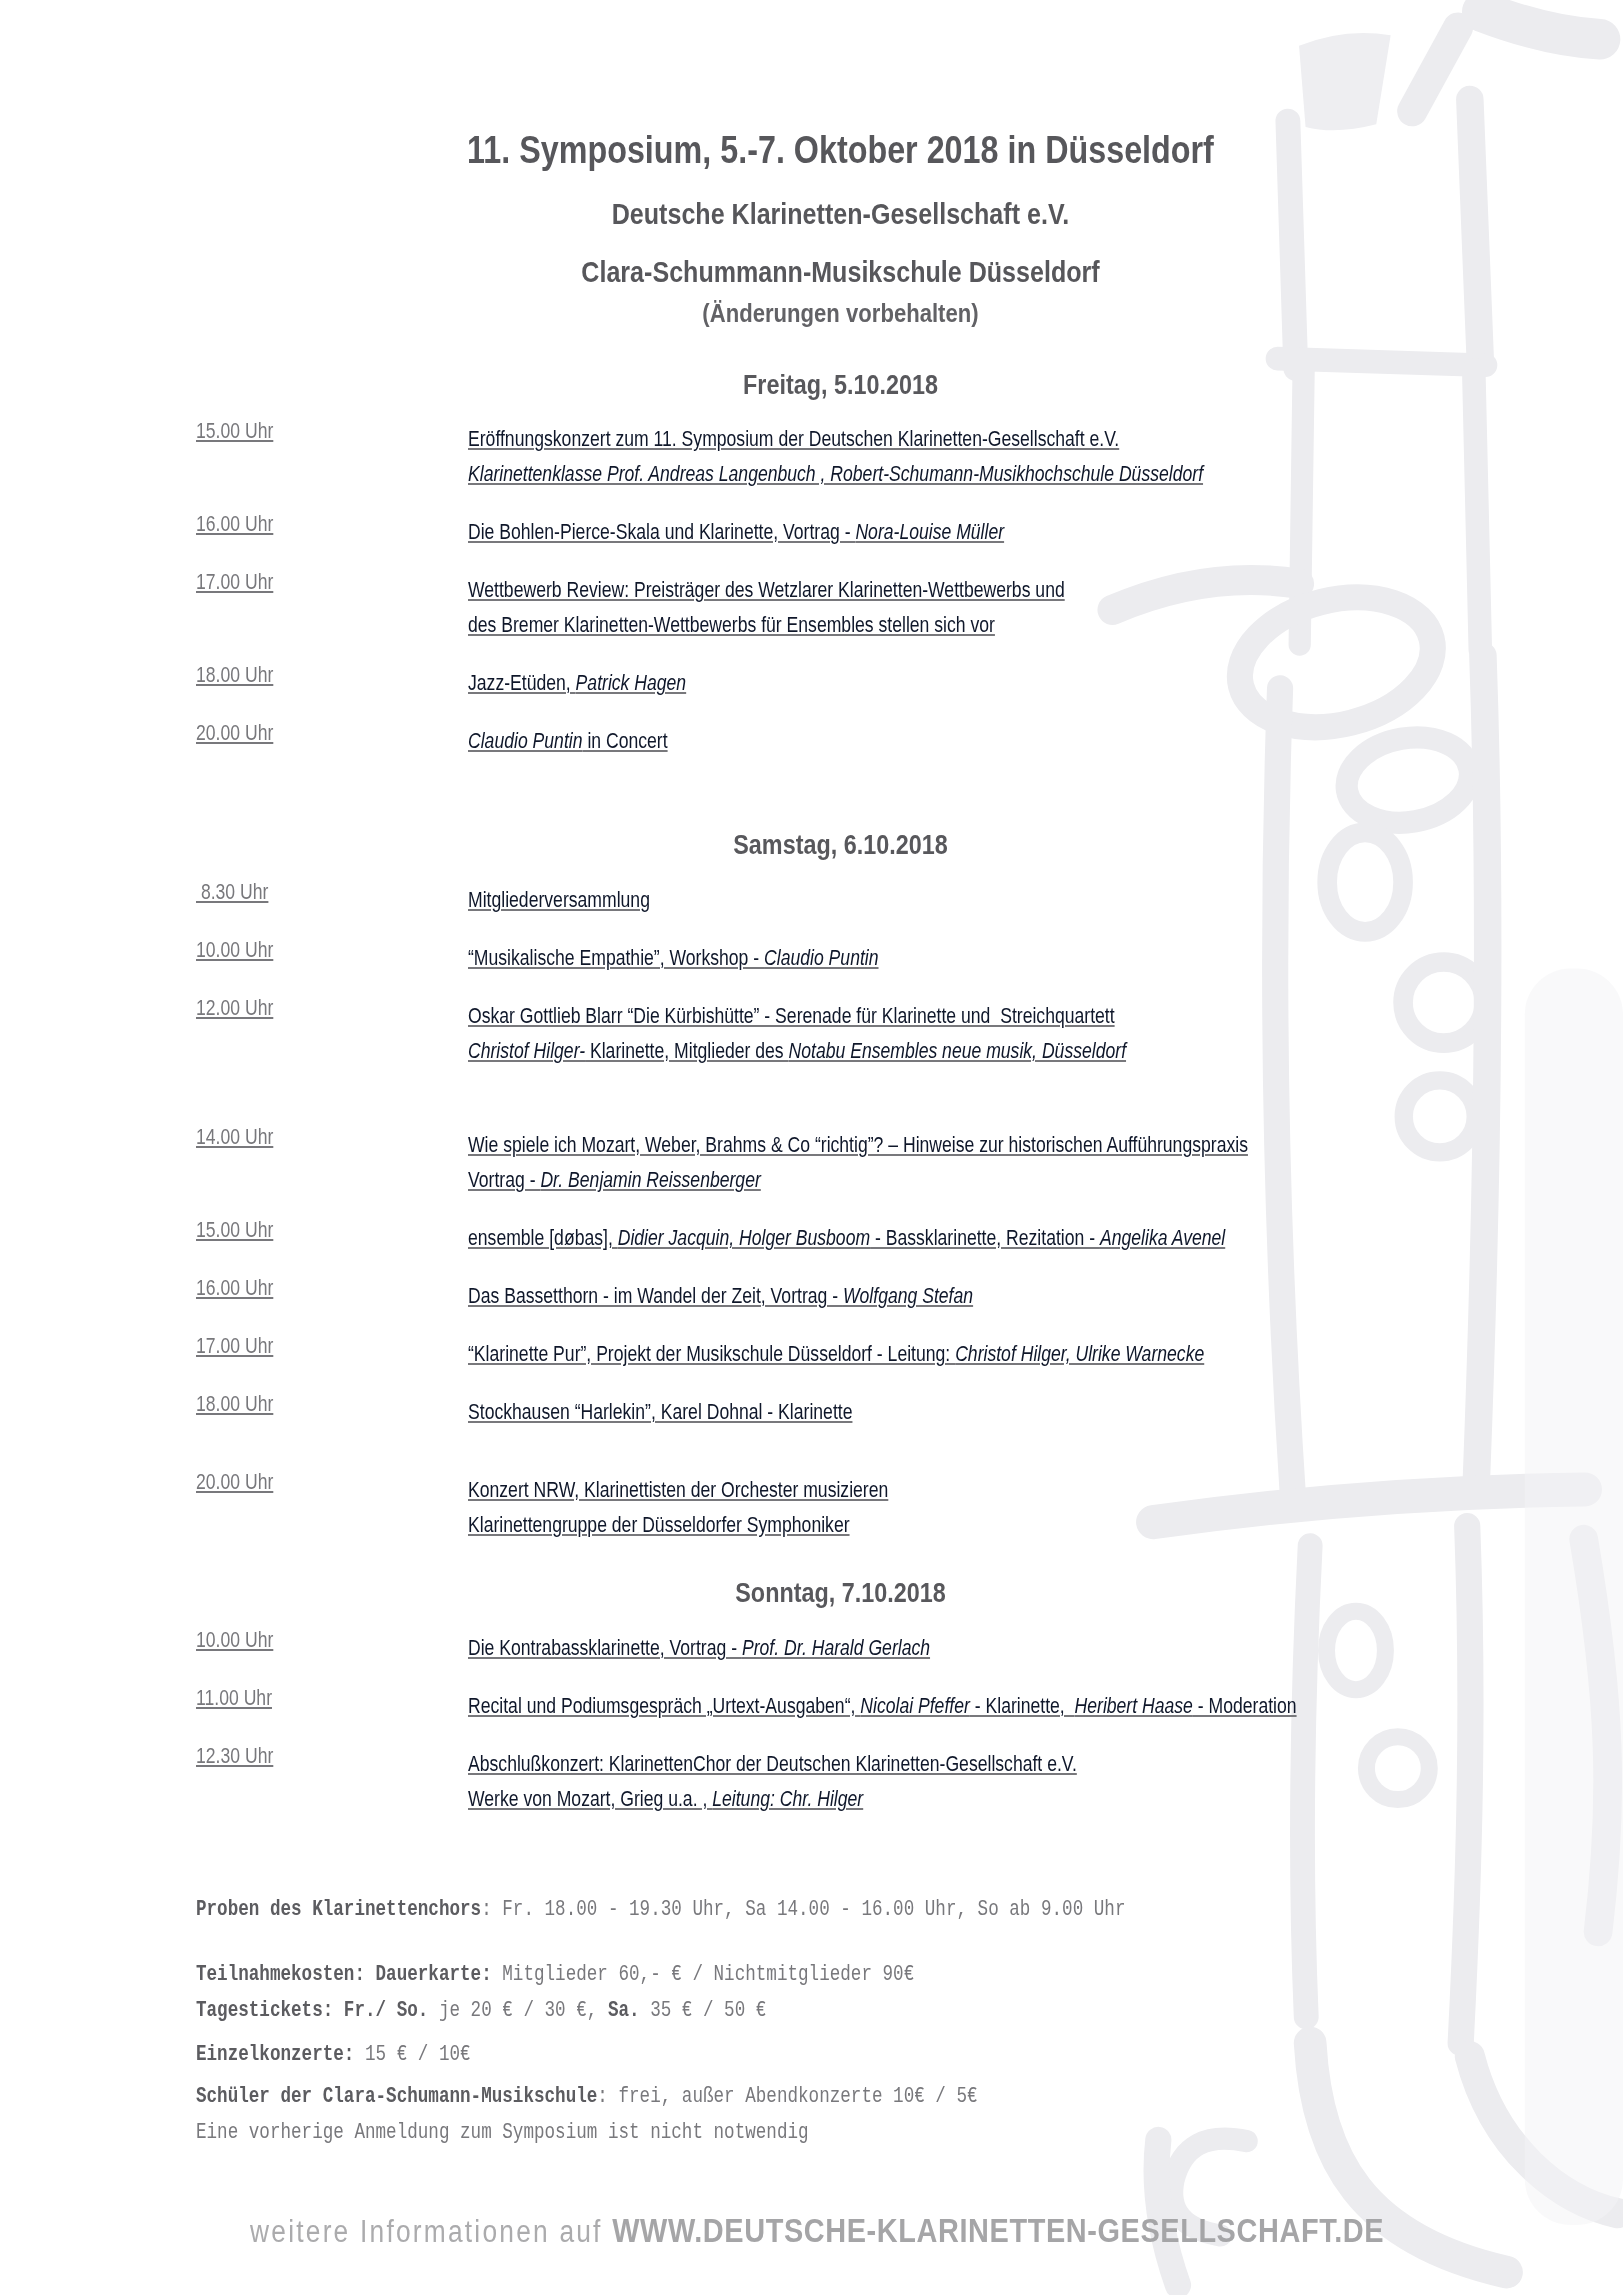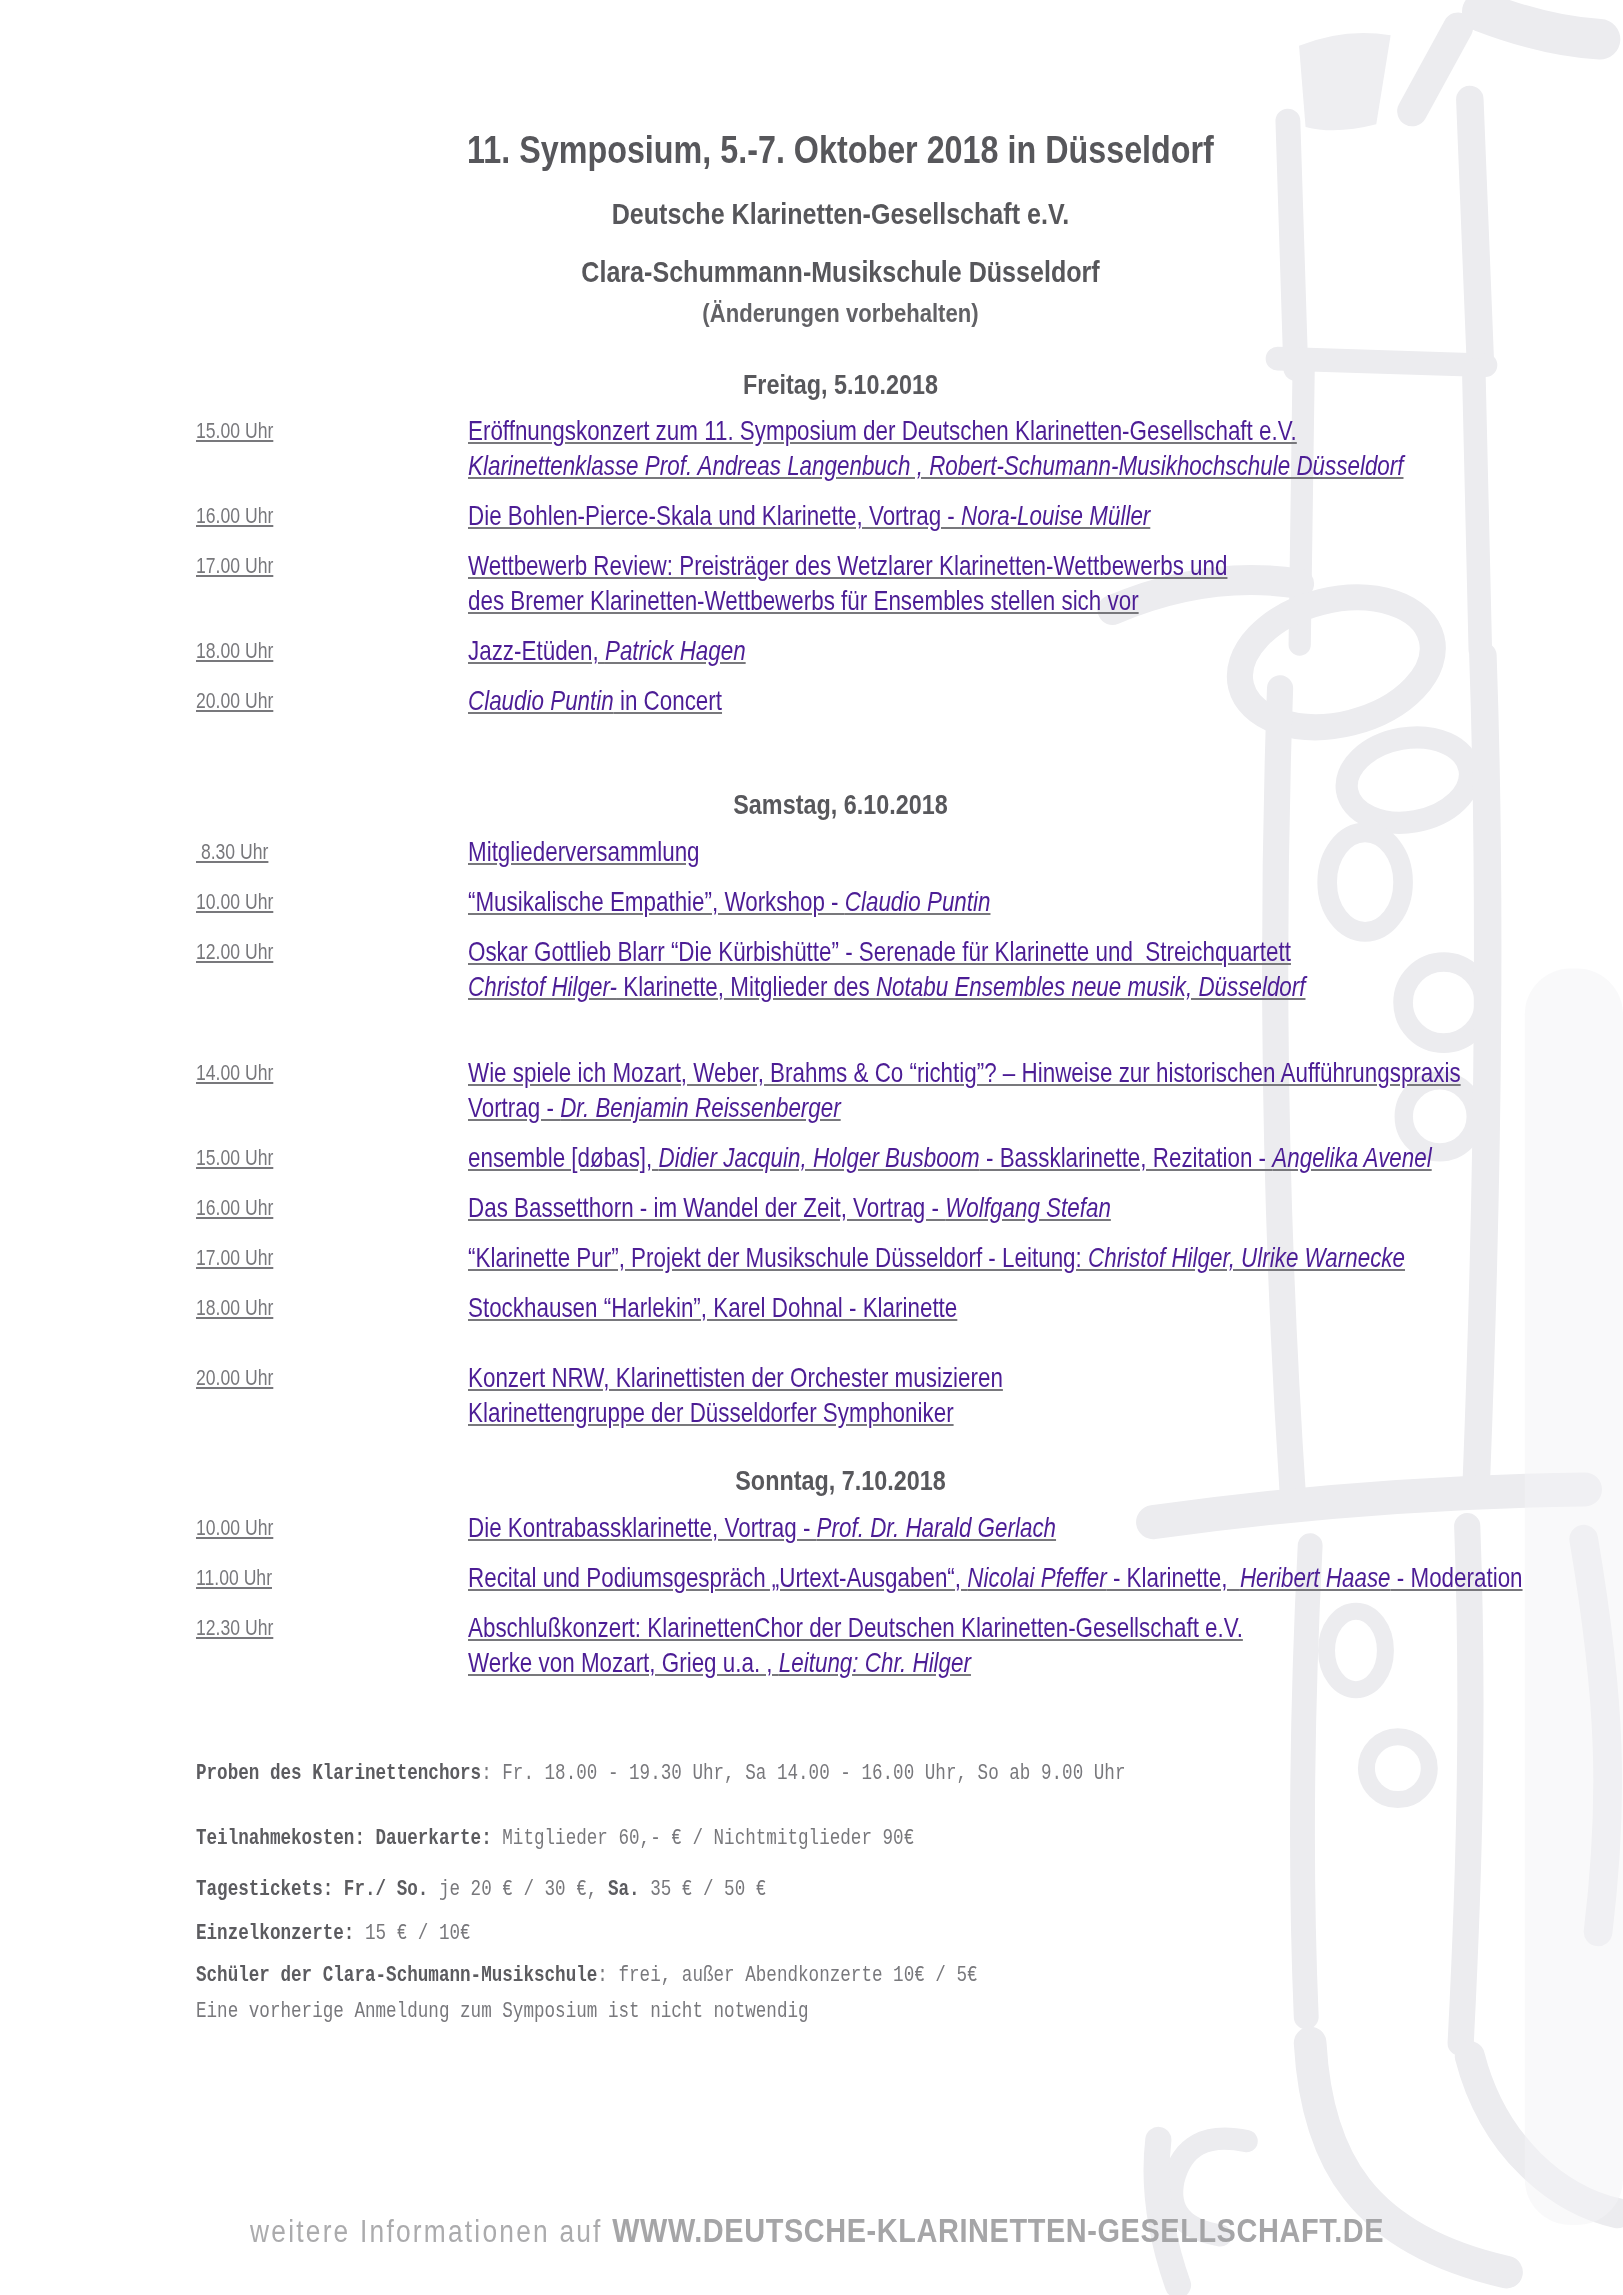--- a/index.html
+++ b/index.html
@@ -25,29 +25,29 @@
   .t4{font-size:26px;line-height:33px;font-weight:bold;color:#626266;margin-top:6.5px;}
   .day-heading{font-size:27.5px;line-height:34px;font-weight:bold;color:#58585c;}
   .day .rows{margin-top:11.8px;display:flex;flex-direction:column;text-decoration:underline;}
   .day1{margin-top:38px;}
   .day2{margin-top:55px;}
   .day3{margin-top:19.6px;}
   .row{display:flex;margin-bottom:15px;}
   .day2 .rows .row:nth-child(4){margin-top:36px;}
   .day2 .rows .row:nth-child(9){margin-top:19.6px;}
   .time{width:272px;flex:none;font-size:22px;line-height:35px;color:#78787c;}
-  .desc{flex:1;font-size:28px;line-height:35px;color:#4c1d95;min-width:0;}
+  .desc{flex:1;font-size:22px;line-height:35px;color:#0f172a;min-width:0;margin-top:8px;}
   .desc .line{white-space:pre;}
   .it{font-style:italic;}
   .bd{font-weight:bold;color:#5c5c60;}
   .notes{display:flex;flex-direction:column;font-family:Liberation Mono, monospace;}
   .note{font-size:22px;line-height:34px;color:#78787c;}
   .note:nth-child(1){margin-top:62px;}
   .note:nth-child(2){margin-top:31px;}
-  .note:nth-child(3){margin-top:17px;}
+  .note:nth-child(3){margin-top:2px;}
   .note:nth-child(4){margin-top:9.8px;}
   .note:nth-child(5){margin-top:8.5px;}
   .note:nth-child(6){margin-top:2px;}
   .footer{
     position:absolute;left:0;right:0;top:2199px;z-index:2;
     text-align:center;white-space:pre;
   }
   .footer .inner{display:inline-block;transform:scaleX(.85);transform-origin:center center;white-space:pre;}
   .f-pre{font-size:31px;color:#ababad;letter-spacing:2.6px;}
   .f-url{font-size:34px;font-weight:bold;color:#a5a5a7;letter-spacing:0.7px;}

